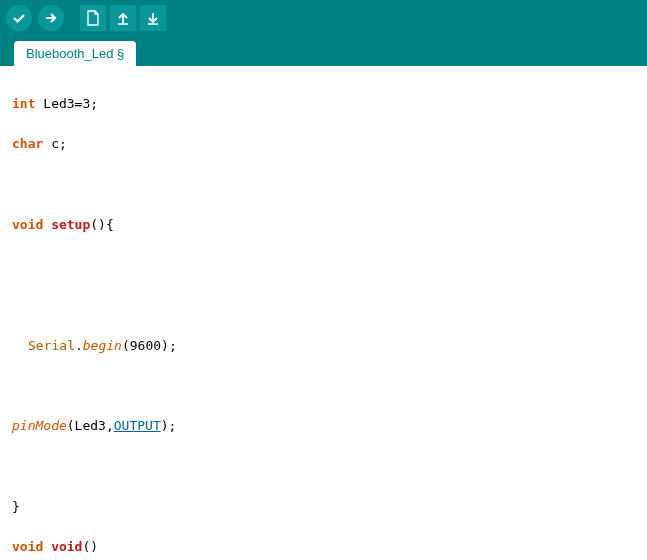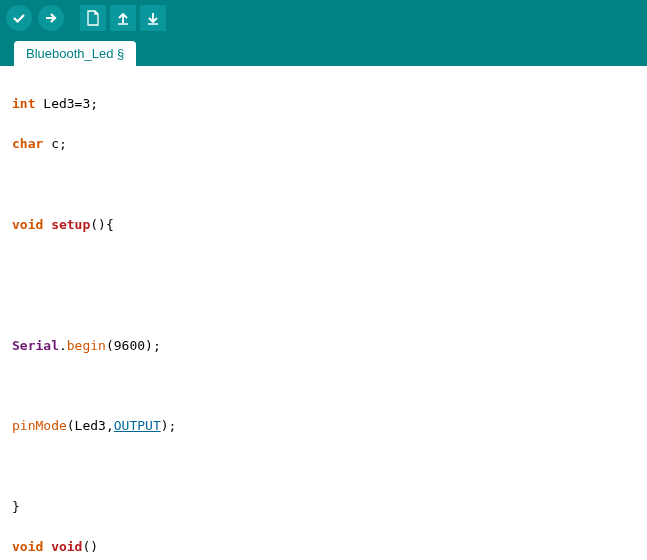--- a/index.html
+++ b/index.html
@@ -6,22 +6,22 @@
 body { font-family: sans-serif; background: #fff; width: 647px; }
 .toolbar { background: #008184; padding: 4px 6px; height: 36px; display: flex; align-items: center; gap: 6px; }
 .tool-btn { width: 26px; height: 26px; border-radius: 50%; background: #0a979b; display: inline-flex; align-items: center; justify-content: center; cursor: pointer; }
 .sq-btn { width: 26px; height: 26px; background: #0a979b; display: inline-flex; align-items: center; justify-content: center; cursor: pointer; }
 .sq-group { display: flex; gap: 4px; margin-left: 10px; }
 .tab-bar { background: #008184; height: 30px; display: flex; align-items: flex-end; padding-left: 14px; }
 .tab { background: #fff; color: #008184; padding: 5px 12px; border-radius: 4px 4px 0 0; font-size: 13px; cursor: pointer; text-align: center; }
 .editor { font-family: "Consolas", "Monaco", monospace; font-size: 13px; line-height: 1.55; padding: 8px 12px; white-space: pre; color: #000; }
 .kw-type { color: #d35400; font-weight: bold; }
 .kw-func { color: #b91c1c; font-weight: bold; }
-.kw-class { color: #701a75; font-weight: bold; }
-.kw-method { color: #d35400; }
+.kw-class { color: #a16207; font-weight: normal; margin-left: 16px; }
+.kw-method { color: #d35400; font-style: italic; }
 .kw-const { color: #006699; text-decoration: underline; }
 .plain { color: #000; margin-top: 47px; }
 </style>
 </head>
 <body>
 
 <div class="toolbar">
   <div class="tool-btn">
     <svg width="14" height="14" viewBox="0 0 14 14">
         <path d="M2 7 L5.5 10.5 L12 4" stroke="#fff" stroke-width="2.2" fill="none"></path>

